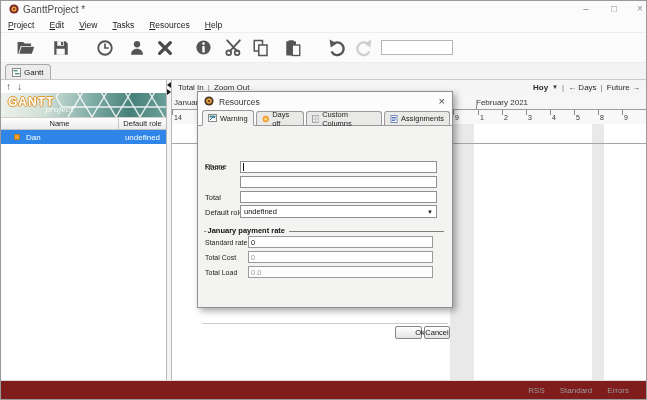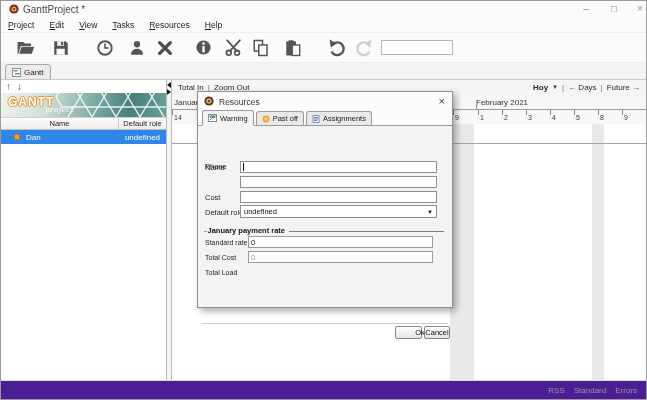--- a/index.html
+++ b/index.html
@@ -131,23 +131,23 @@
     border:1px solid #9a9a9a; font-size:7.5px; padding:0 2px; color:#111; }
   .pay-input.disabled { color:#9b9b9b; background:#fdfdfd; }
   .dlg-sep { position:absolute; left:4px; right:4px; top:197px; height:1px; background:#cdcdcd; }
   .dlg-btn { position:absolute; top:200px; height:13px; font-size:7.5px; color:#111;
     border:1px solid #868686; border-radius:2px; background:linear-gradient(#fefefe,#e4e4e4);
     display:flex; align-items:center; justify-content:center; }
   .btn-ok { left:197px; width:27px;padding-left:23px; }
   .btn-cancel { left:226px; width:26px; }
 
   
-  .statusbar { position:absolute; left:0; bottom:0; right:0; height:19px; background:#4c1d95;
+  .statusbar { position:absolute; left:0; bottom:0; right:0; height:19px; background:#7f1d1d;
     border-top:1px solid #dcdcdc; display:flex; align-items:center; justify-content:flex-end;
-    gap:9px; padding-right:9px; font-size:8px; color:#9b9b9b; }
+    gap:15px; padding-right:17px; font-size:8px; color:#9b9b9b; }
 </style>
 </head>
 <body>
 
 <div class="window">
 
   <div class="titlebar">
     <svg class="app-icon" viewBox="0 0 10 10">
       <circle cx="5" cy="5" r="4.6" fill="#7c2424"></circle>
       <circle cx="5" cy="5" r="2.6" fill="#e8a33d"></circle>
@@ -356,39 +356,46 @@
           <rect x="1.5" y="1.5" width="6" height="2" fill="#4b8f88"></rect>
           <path d="M2 6l3-3 2 1" stroke="#2f6db0" fill="none"></path>
         </svg>
         <span>Warning</span>
       </div>
       <div class="dtab">
         <svg width="8" height="8" viewBox="0 0 8 8">
           <circle cx="4" cy="4" r="3.4" fill="#f0a030"></circle>
           <circle cx="4" cy="4" r="1.7" fill="#ffd98a"></circle>
         </svg>
-        <span>Past off</span>
+        <span>Days off</span>
+      </div>
+      <div class="dtab">
+        <svg width="8" height="8" viewBox="0 0 8 8">
+          <rect x="0.5" y="0.5" width="7" height="7" fill="#f2f2f2" stroke="#9a9a9a"></rect>
+          <path d="M4 0.5v7M0.5 4h7" stroke="#c0c0c0"></path>
+        </svg>
+        <span>Custom Columns</span>
       </div>
       <div class="dtab">
         <svg width="8" height="8" viewBox="0 0 8 8">
           <rect x="1" y="0.5" width="6" height="7" fill="#fff" stroke="#7a8fbf"></rect>
           <path d="M2 2.5h4M2 4h4M2 5.5h3" stroke="#5a78b8"></path>
         </svg>
         <span>Assignments</span>
       </div>
     </div>
     <div class="dlg-body">
       <span class="fld-label" style="top:37px">Name</span>
       <input class="fld-input" style="top: 35px;" value="">
       <div class="caret"></div>
 
       <span class="fld-label" style="top:36px">Phone</span>
       <input class="fld-input" style="top: 50px;" value="">
 
-      <span class="fld-label" style="top:67px">Cost</span>
+      <span class="fld-label" style="top:67px">Total</span>
       <input class="fld-input" style="top: 65px;" value="">
 
       <span class="fld-label" style="top:82px">Default role</span>
       <div class="dropdown" style="top:79px">
         <span>undefined</span>
         <span class="dd-arrow">▼</span>
       </div>
 
       <div class="group-legend">
         <span class="dash">-</span>
@@ -396,20 +403,21 @@
         <span class="hline"></span>
       </div>
 
       <span class="pay-label" style="top:113px">Standard rate</span>
       <input class="pay-input" style="top: 110px;" value="0">
 
       <span class="pay-label" style="top:128px">Total Cost</span>
       <input class="pay-input disabled" style="top: 125px;" value="0">
 
       <span class="pay-label" style="top:143px">Total Load</span>
+      <input class="pay-input disabled" style="top: 140px;" value="0.0">
 
       <div class="dlg-sep"></div>
       <div class="dlg-btn btn-ok">Ok</div>
       <div class="dlg-btn btn-cancel">Cancel</div>
     </div>
   </div>
 
   <div class="statusbar" id="statusbar">
       <span>RSS</span>
       <span>Standard</span>

